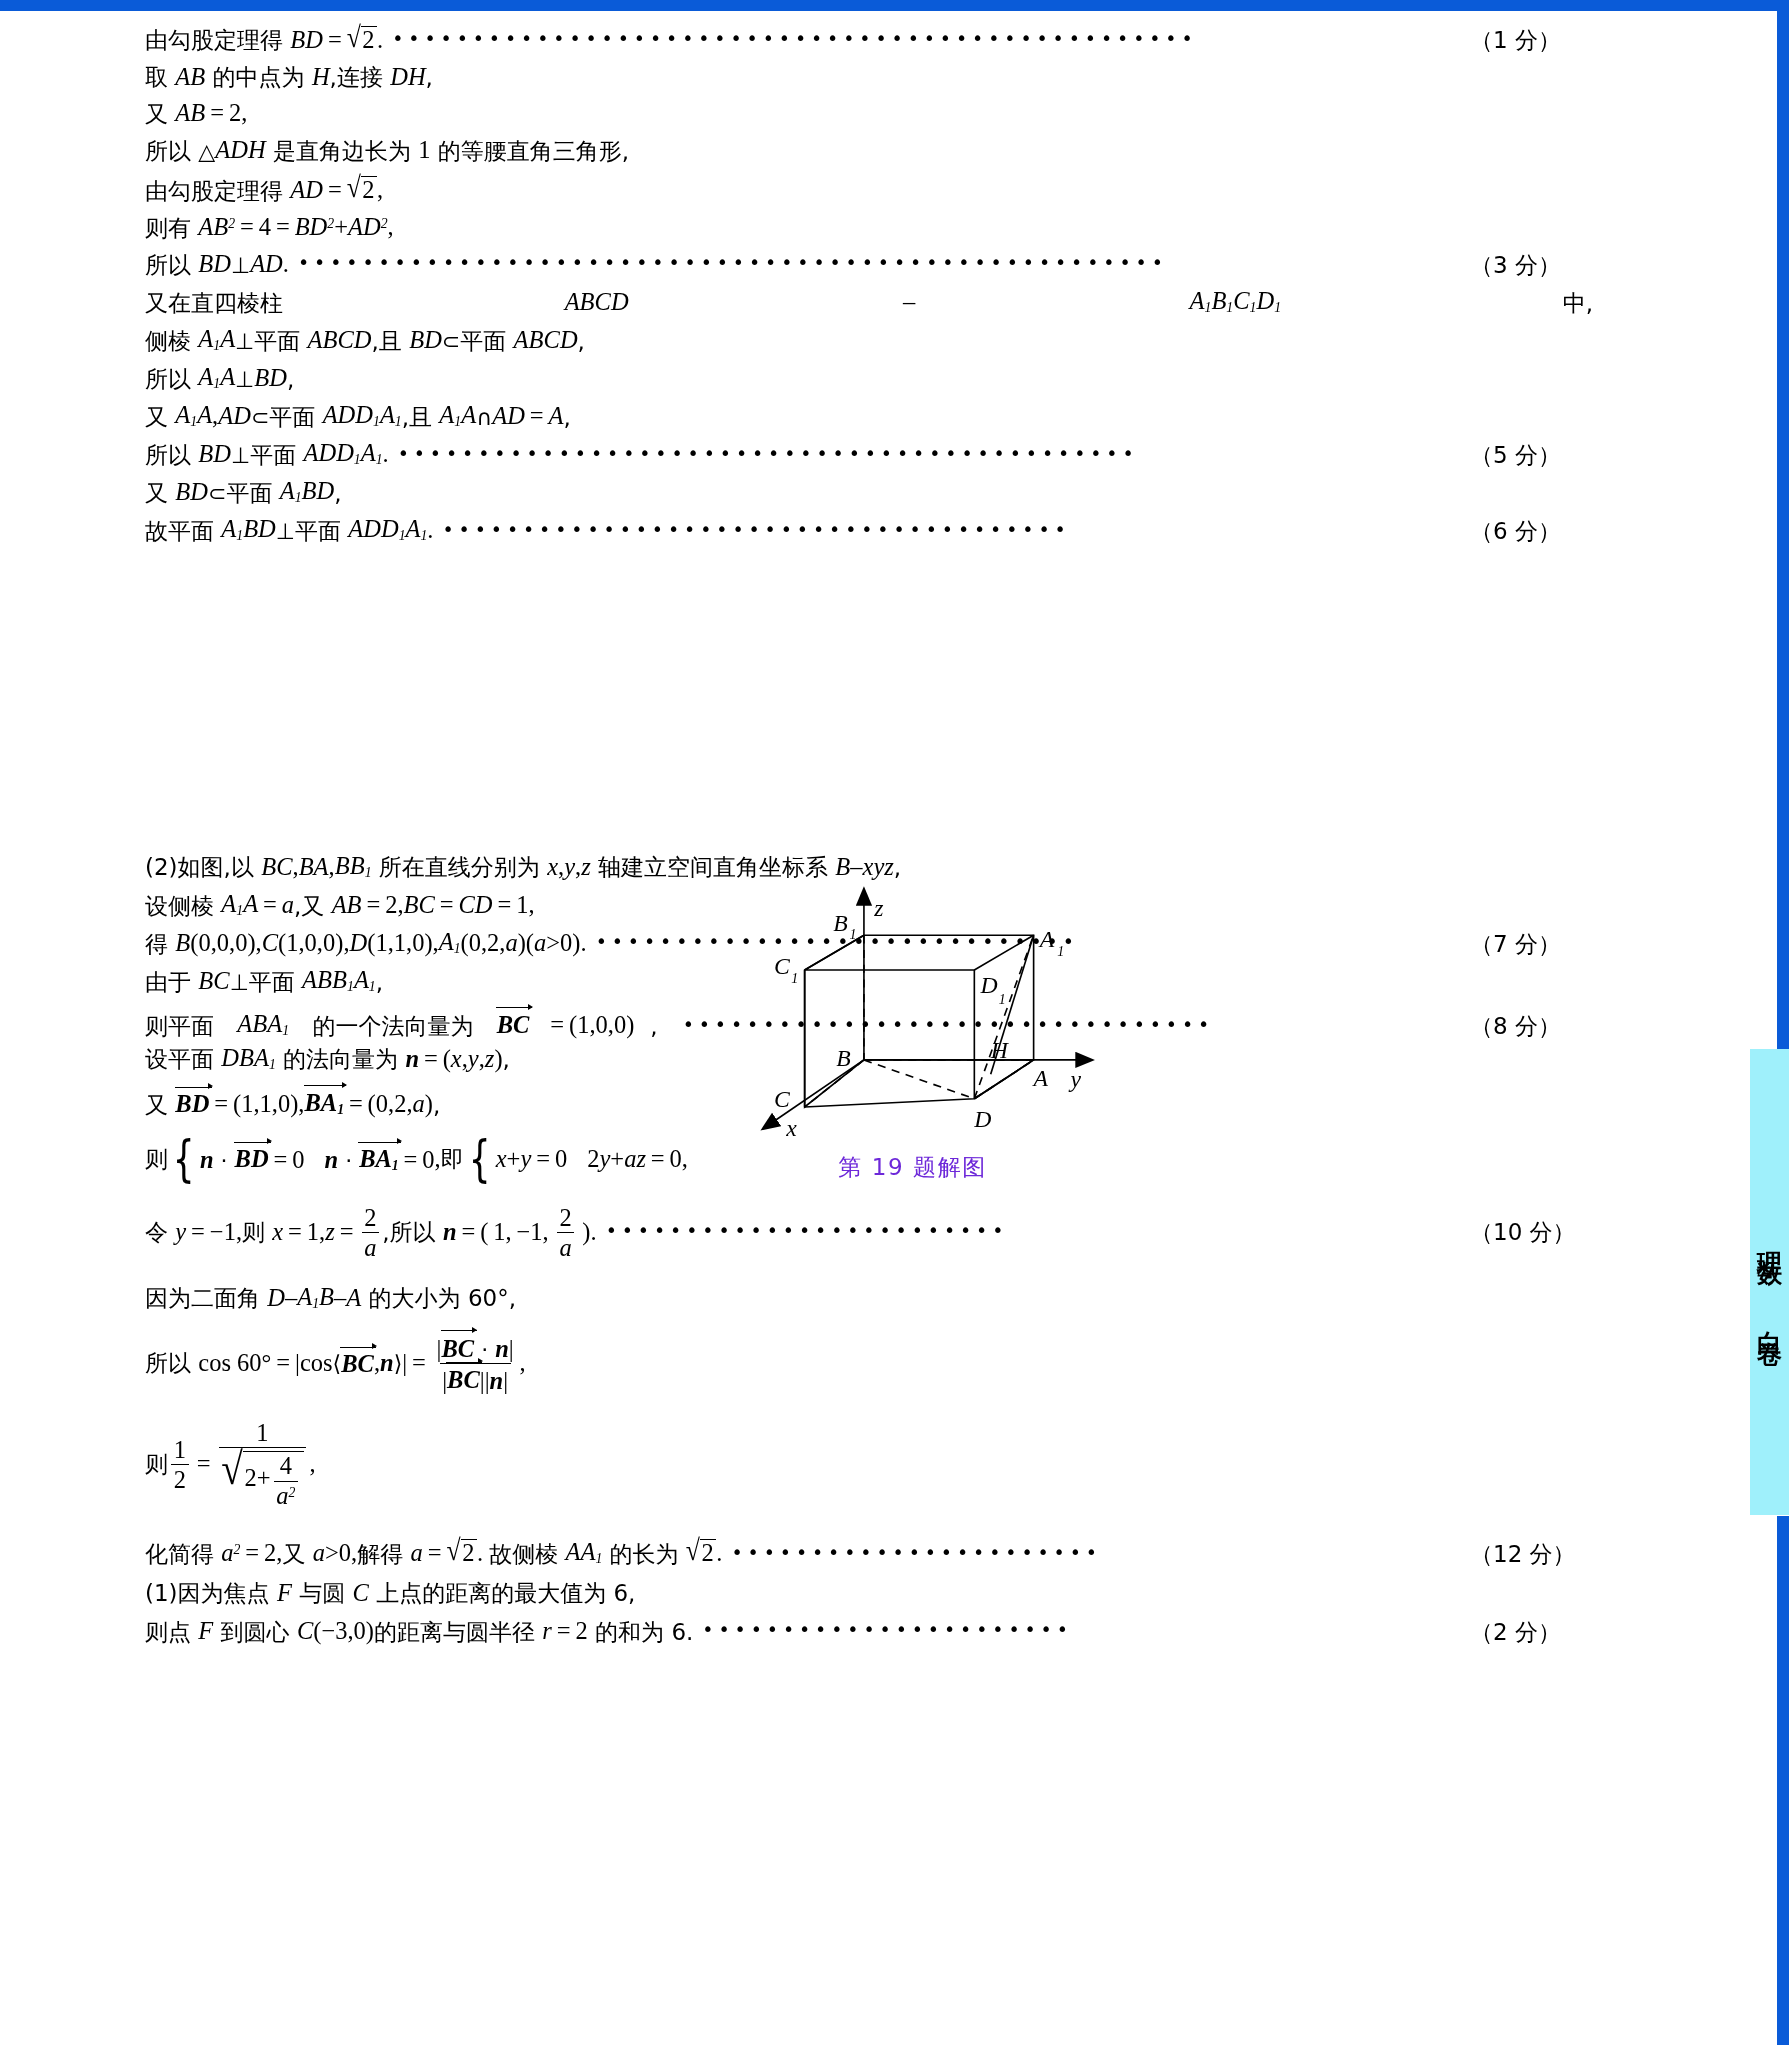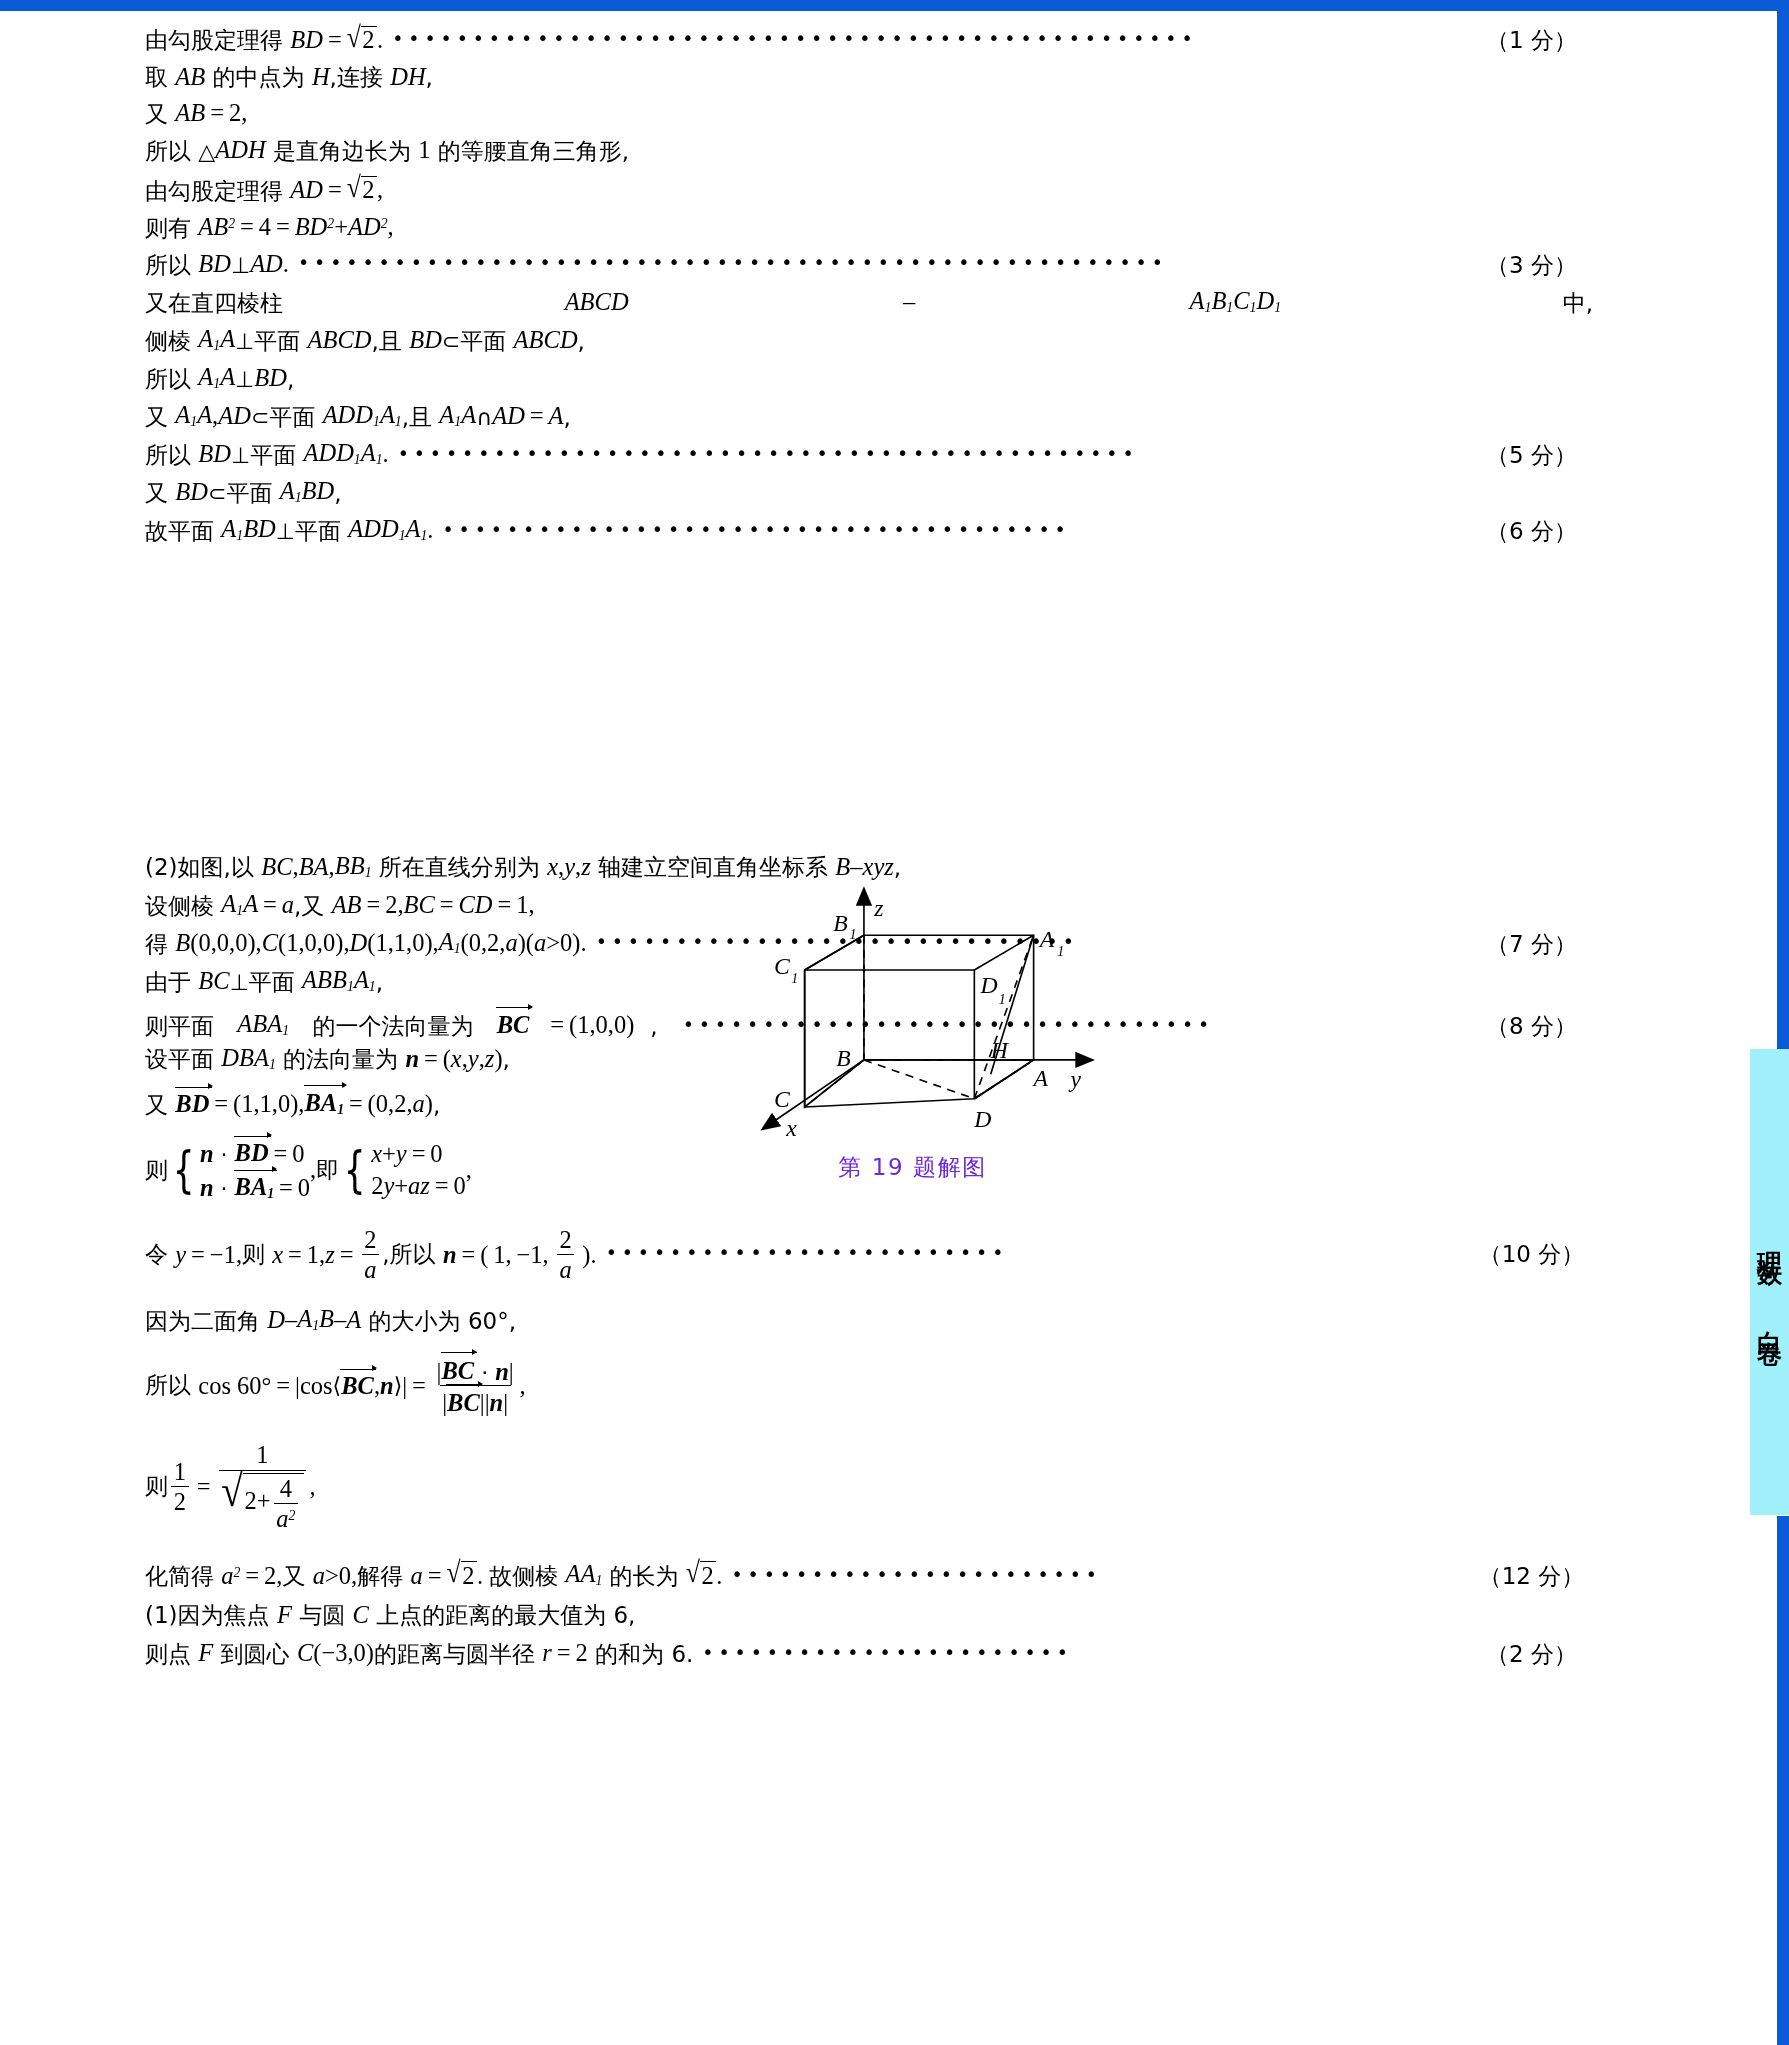--- a/index.html
+++ b/index.html
@@ -59,42 +59,42 @@
     font-family:"DejaVu Sans",sans-serif;
     font-size:19px;
     letter-spacing:4.9px;
     margin:0 9px 4.1px 9px;
     color:#000;
     line-height:1;
   }
   .score{
     flex:0 0 auto;
     font-family:"DejaVu Sans","Liberation Sans",sans-serif;
-    font-size:23px;width:123px;text-align:center;
+    font-size:23px;width:123px;text-align:left;
   }
 
   
   .sqrt{display:inline-flex;align-items:stretch;vertical-align:middle;}
   .sqrt > .radical{font-size:1.05em;line-height:1;transform:scaleY(1.15);}
   .sqrt > .rad-body{border-top:1.2px solid #000;padding:1.2px 2.5px 0 1.6px;margin-top:1.2px;}
 
   
   .frac{display:inline-flex;flex-direction:column;align-items:center;
         vertical-align:middle;margin:0 3.3px;line-height:1.05;}
   .frac > .num{padding:0 2.5px 1.6px 2.5px;}
   .frac > .den{border-top:1.2px solid #000;padding:1.6px 2.5px 0 2.5px;}
   .fs{font-size:.82em;}
 
   
   .sys{display:inline-flex;align-items:center;vertical-align:middle;}
   .sys .brace{
     font-size:49px;line-height:.8;font-family:"DejaVu Sans",sans-serif;
     transform:scaleX(.7);margin-right:0.8px;
   }
-  .sys .rows{display:flex;flex-direction:column;justify-content:center;gap:8px;}
+  .sys .rows{display:flex;flex-direction:row;justify-content:center;gap:20px;}
   .sys .rows > div{white-space:nowrap;}
 
   
   .vec{position:relative;display:inline-block;padding-top:1.6px;}
   .vec::after{
     content:"";position:absolute;left:-0.8px;right:-2.5px;top:-4.1px;height:0;
     border-top:1.6px solid #000;
   }
   .vec::before{
     content:"";position:absolute;right:-3.3px;top:-7.4px;

